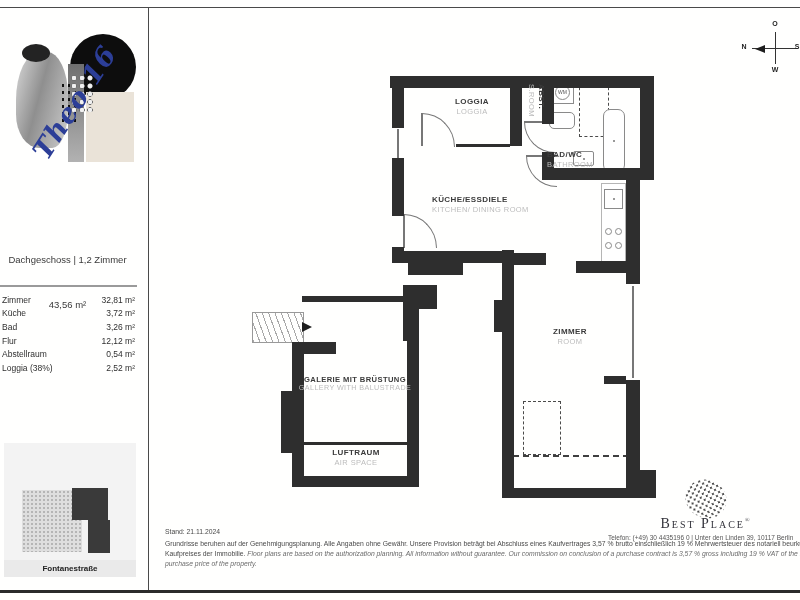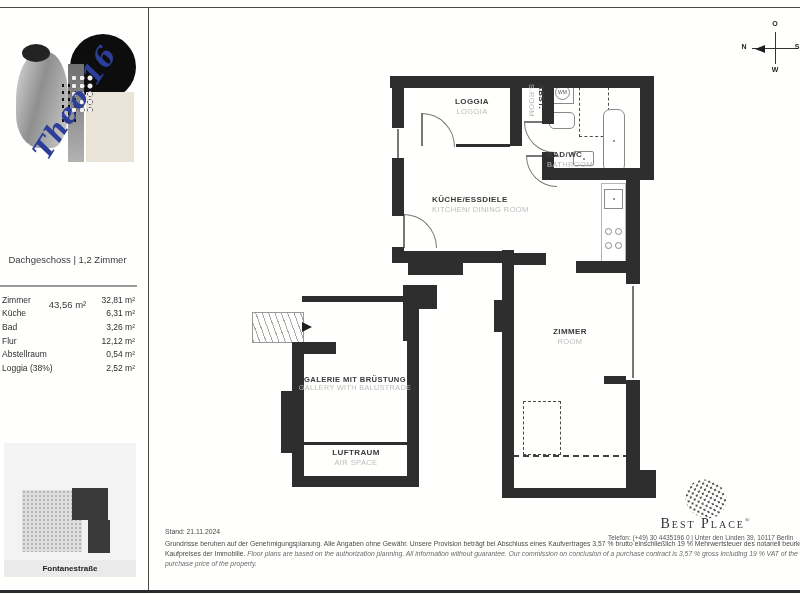--- a/index.html
+++ b/index.html
@@ -52,21 +52,21 @@
     <div class="abs center" style="left:0;top:267px;width:135px;font-size:9.5px;color:#3a3a3a;margin-top:32px;">43,56 m²</div>
     <div class="abs" style="left:0;top:285px;width:137px;height:2px;background:#9a9a9a"></div>
 
     <div class="abs" style="left:0;top:293px;width:135px">
       <div class="sidebar-row">
         <span>Zimmer</span>
         <span class="v">32,81 m²</span>
         </div>
       <div class="sidebar-row">
         <span>Küche</span>
-        <span class="v">6,31 m²</span>
+        <span class="v">3,72 m²</span>
         </div>
       <div class="sidebar-row">
         <span>Bad</span>
         <span class="v">3,26 m²</span>
         </div>
       <div class="sidebar-row">
         <span>Flur</span>
         <span class="v">12,12 m²</span>
         </div>
       <div class="sidebar-row">

